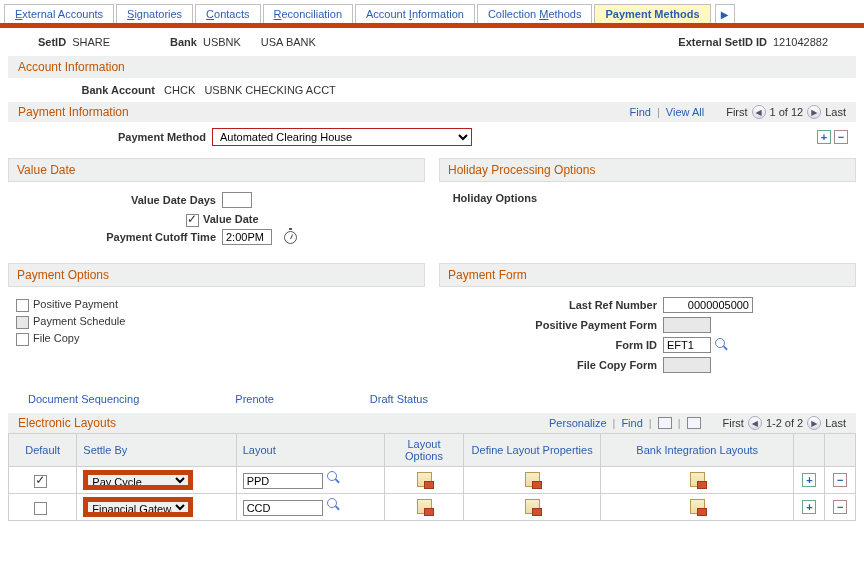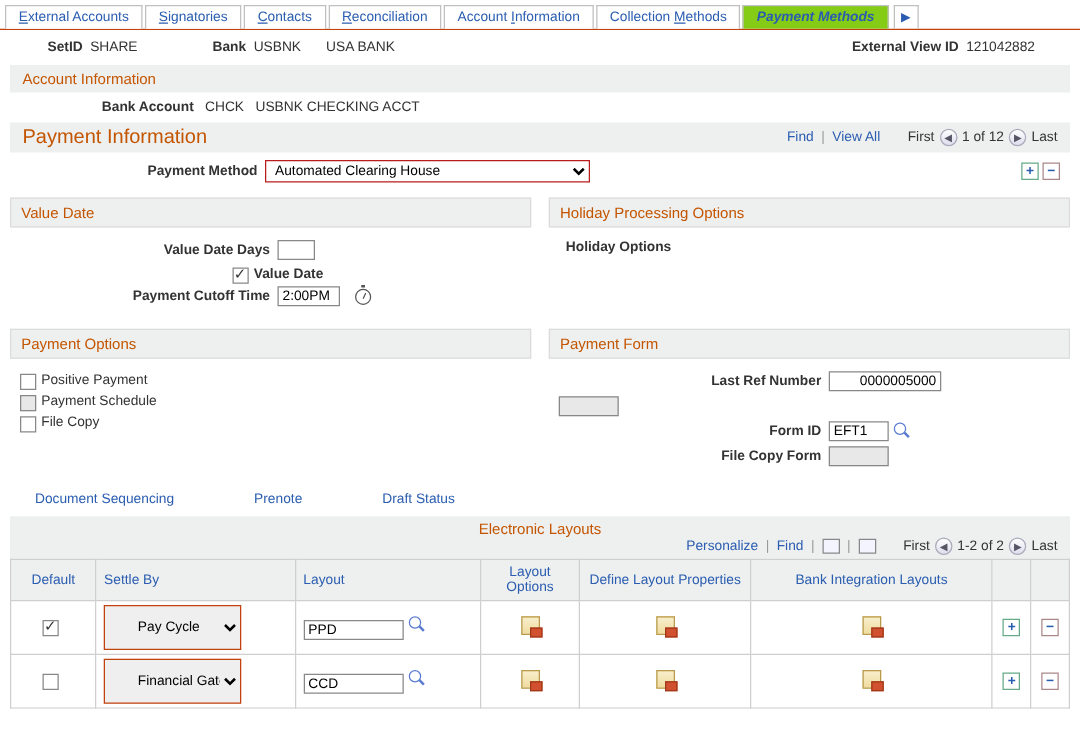--- a/index.html
+++ b/index.html
@@ -8,39 +8,38 @@
     padding: 0;
     font-family: Arial, sans-serif;
     font-size: 11px;
     background: #fff;
     color: #333;
     width: 864px;
   }
   
   .tabs {
     display: flex;
-    border-bottom: 1px solid #c2410c;
+    border-bottom: 5px solid #c2410c;
     padding: 0 4px;
     margin-top: 4px;
   }
   .tab {
     border: 1px solid #c0c0c0;
     border-bottom: none;
     padding: 3px 10px;
     margin-right: 2px;
     color: #2a5db0;
     background: #fff;
     cursor: pointer;
   }
   .tab u { text-decoration: underline; }
   .tab.active {
     font-weight: bold;
-    background: #84cc16;
+    background: #fef9c3;
     color: #2a5db0;
-    font-style: italic;
   }
   .tab-arrow {
     border: 1px solid #c0c0c0;
     border-bottom: none;
     width: 20px;
     display: flex;
     align-items: center;
     justify-content: center;
     color: #2a5db0;
     margin-left: 2px;
@@ -65,21 +64,21 @@
     font-size: 12px;
     margin: 0 8px;
   }
   .sub-bar {
     background: #eef0f0;
     display: flex;
     align-items: center;
     padding: 3px 10px;
     margin: 0 8px;
   }
-  .sub-bar .title { color: #c45500; font-size: 16px; }
+  .sub-bar .title { color: #c45500; font-size: 12px; }
   .sub-bar .links { display: flex; align-items: center; gap: 6px; margin-left:auto; }
   .link { color: #2a5db0; cursor: pointer; }
   .pager { display: flex; align-items: center; gap: 4px; margin-left: 16px; }
   .pager .btn-circle {
     width: 14px; height: 14px; border-radius: 50%; border: 1px solid #aab;
     background: linear-gradient(#fff,#dde);
     display:flex;align-items:center;justify-content:center;
     font-size:8px;color:#556;
   }
   
@@ -120,37 +119,37 @@
     width:13px;height:13px;border:1.5px solid #555;border-radius:50%;
     position:relative; display:inline-block; margin-left:12px;
   }
   .stopwatch::before{content:"";position:absolute;top:-4px;left:4px;width:3px;height:2px;background:#555;}
   .stopwatch::after{content:"";position:absolute;top:2px;left:5px;width:1px;height:5px;background:#555;transform:rotate(25deg);transform-origin:bottom;}
   
   .mag { width:14px;height:14px; position:relative; display:inline-block; margin-left:4px; cursor:pointer;}
   .mag::before{content:"";position:absolute;width:8px;height:8px;border:1.5px solid #5a7bd0;border-radius:50%;top:0;left:0;}
   .mag::after{content:"";position:absolute;width:5px;height:1.5px;background:#5a7bd0;top:9px;left:8px;transform:rotate(45deg);}
   
-  .action-links { display:flex; gap:64px; padding:8px 28px; }
+  .action-links { display:flex; gap:96px; padding:8px 28px; }
   .action-links a { color:#2a5db0; cursor:pointer; text-decoration:none;}
   
-  .el-bar { background:#eef0f0; display:flex; align-items:center; padding:3px 10px; margin:0 8px;flex-direction:column;}
+  .el-bar { background:#eef0f0; display:flex; align-items:center; padding:3px 10px; margin:0 8px;}
   .el-bar .title{ color:#c45500; font-size:12px;}
   .mini-icon{
     width:14px;height:12px;border:1px solid #888;background:#f4f4ff;
     display:inline-block;vertical-align:middle;font-size:8px;overflow:hidden;
   }
   
   .grid { margin:0 8px; border-collapse:collapse; width:calc(100% - 16px); }
   .grid th { background:#eef0f0; color:#2a5db0; font-weight:normal; text-align:left;
     border:1px solid #cfcfcf; padding:4px 6px; font-size:11px;}
   .grid th.center{ text-align:center;}
   .grid td { border:1px solid #cfcfcf; padding:3px 6px; background:#fff; text-align:center;}
   .grid td.left{ text-align:left;}
-  .grid select{ width:110px; border:1px solid #c2410c; font-size:11px; height:36px;padding-left:22px;}
+  .grid select{ width:110px; border:5px solid #c2410c; font-size:11px; height:20px;}
   .grid input[type="text"]{ width:80px; border:1px solid #888; font-size:11px; height:16px; padding:0 3px;}
   
   .doc-icon{width:15px;height:15px;display:inline-block;background:
     linear-gradient(#f8eecb,#f0dca0);border:1px solid #b89a4a;position:relative;}
   .doc-icon::after{content:"";position:absolute;right:-3px;bottom:-3px;width:8px;height:6px;
     background:#d05030;border:1px solid #a03818;}
 </style>
 </head>
 <body>
 
@@ -165,21 +164,21 @@
   <div class="tab-arrow">▶</div>
 </div>
 
 <div class="top-row">
   <span class="label">SetID</span>
   <span class="val">SHARE</span>
   <span class="label" style="margin-left:40px">Bank</span>
   <span class="val">USBNK</span>
   <span class="val">USA BANK</span>
   <span class="spacer"></span>
-  <span class="label">External View ID</span>
+  <span class="label">External SetID ID</span>
   <span class="val">121042882</span>
 </div>
 
 <div class="section-bar">Account Information</div>
 <div class="indent-row">
   <span class="lbl">Bank Account</span>
   <span>CHCK</span>&nbsp;&nbsp;
   <span>USBNK CHECKING ACCT</span>
 </div>
 
@@ -257,20 +256,21 @@
     </div>
   </div>
   <div class="panel">
     <div class="panel-title">Payment Form</div>
     <div class="panel-body">
       <div class="prow">
           <span class="plbl" style="min-width:210px">Last Ref Number</span>
         <input type="text" style="width: 90px; text-align: right;" value="0000005000">
         </div>
       <div class="prow">
+          <span class="plbl" style="min-width:210px">Positive Payment Form</span>
         <input type="text" style="width: 48px; background: rgb(232, 232, 232);" disabled="">
         </div>
       <div class="prow">
           <span class="plbl" style="min-width:210px">Form ID</span>
         <input type="text" style="width: 48px;" value="EFT1">
         <span class="mag"></span>
         </div>
       <div class="prow">
           <span class="plbl" style="min-width:210px">File Copy Form</span>
         <input type="text" style="width: 48px; background: rgb(232, 232, 232);" disabled="">

